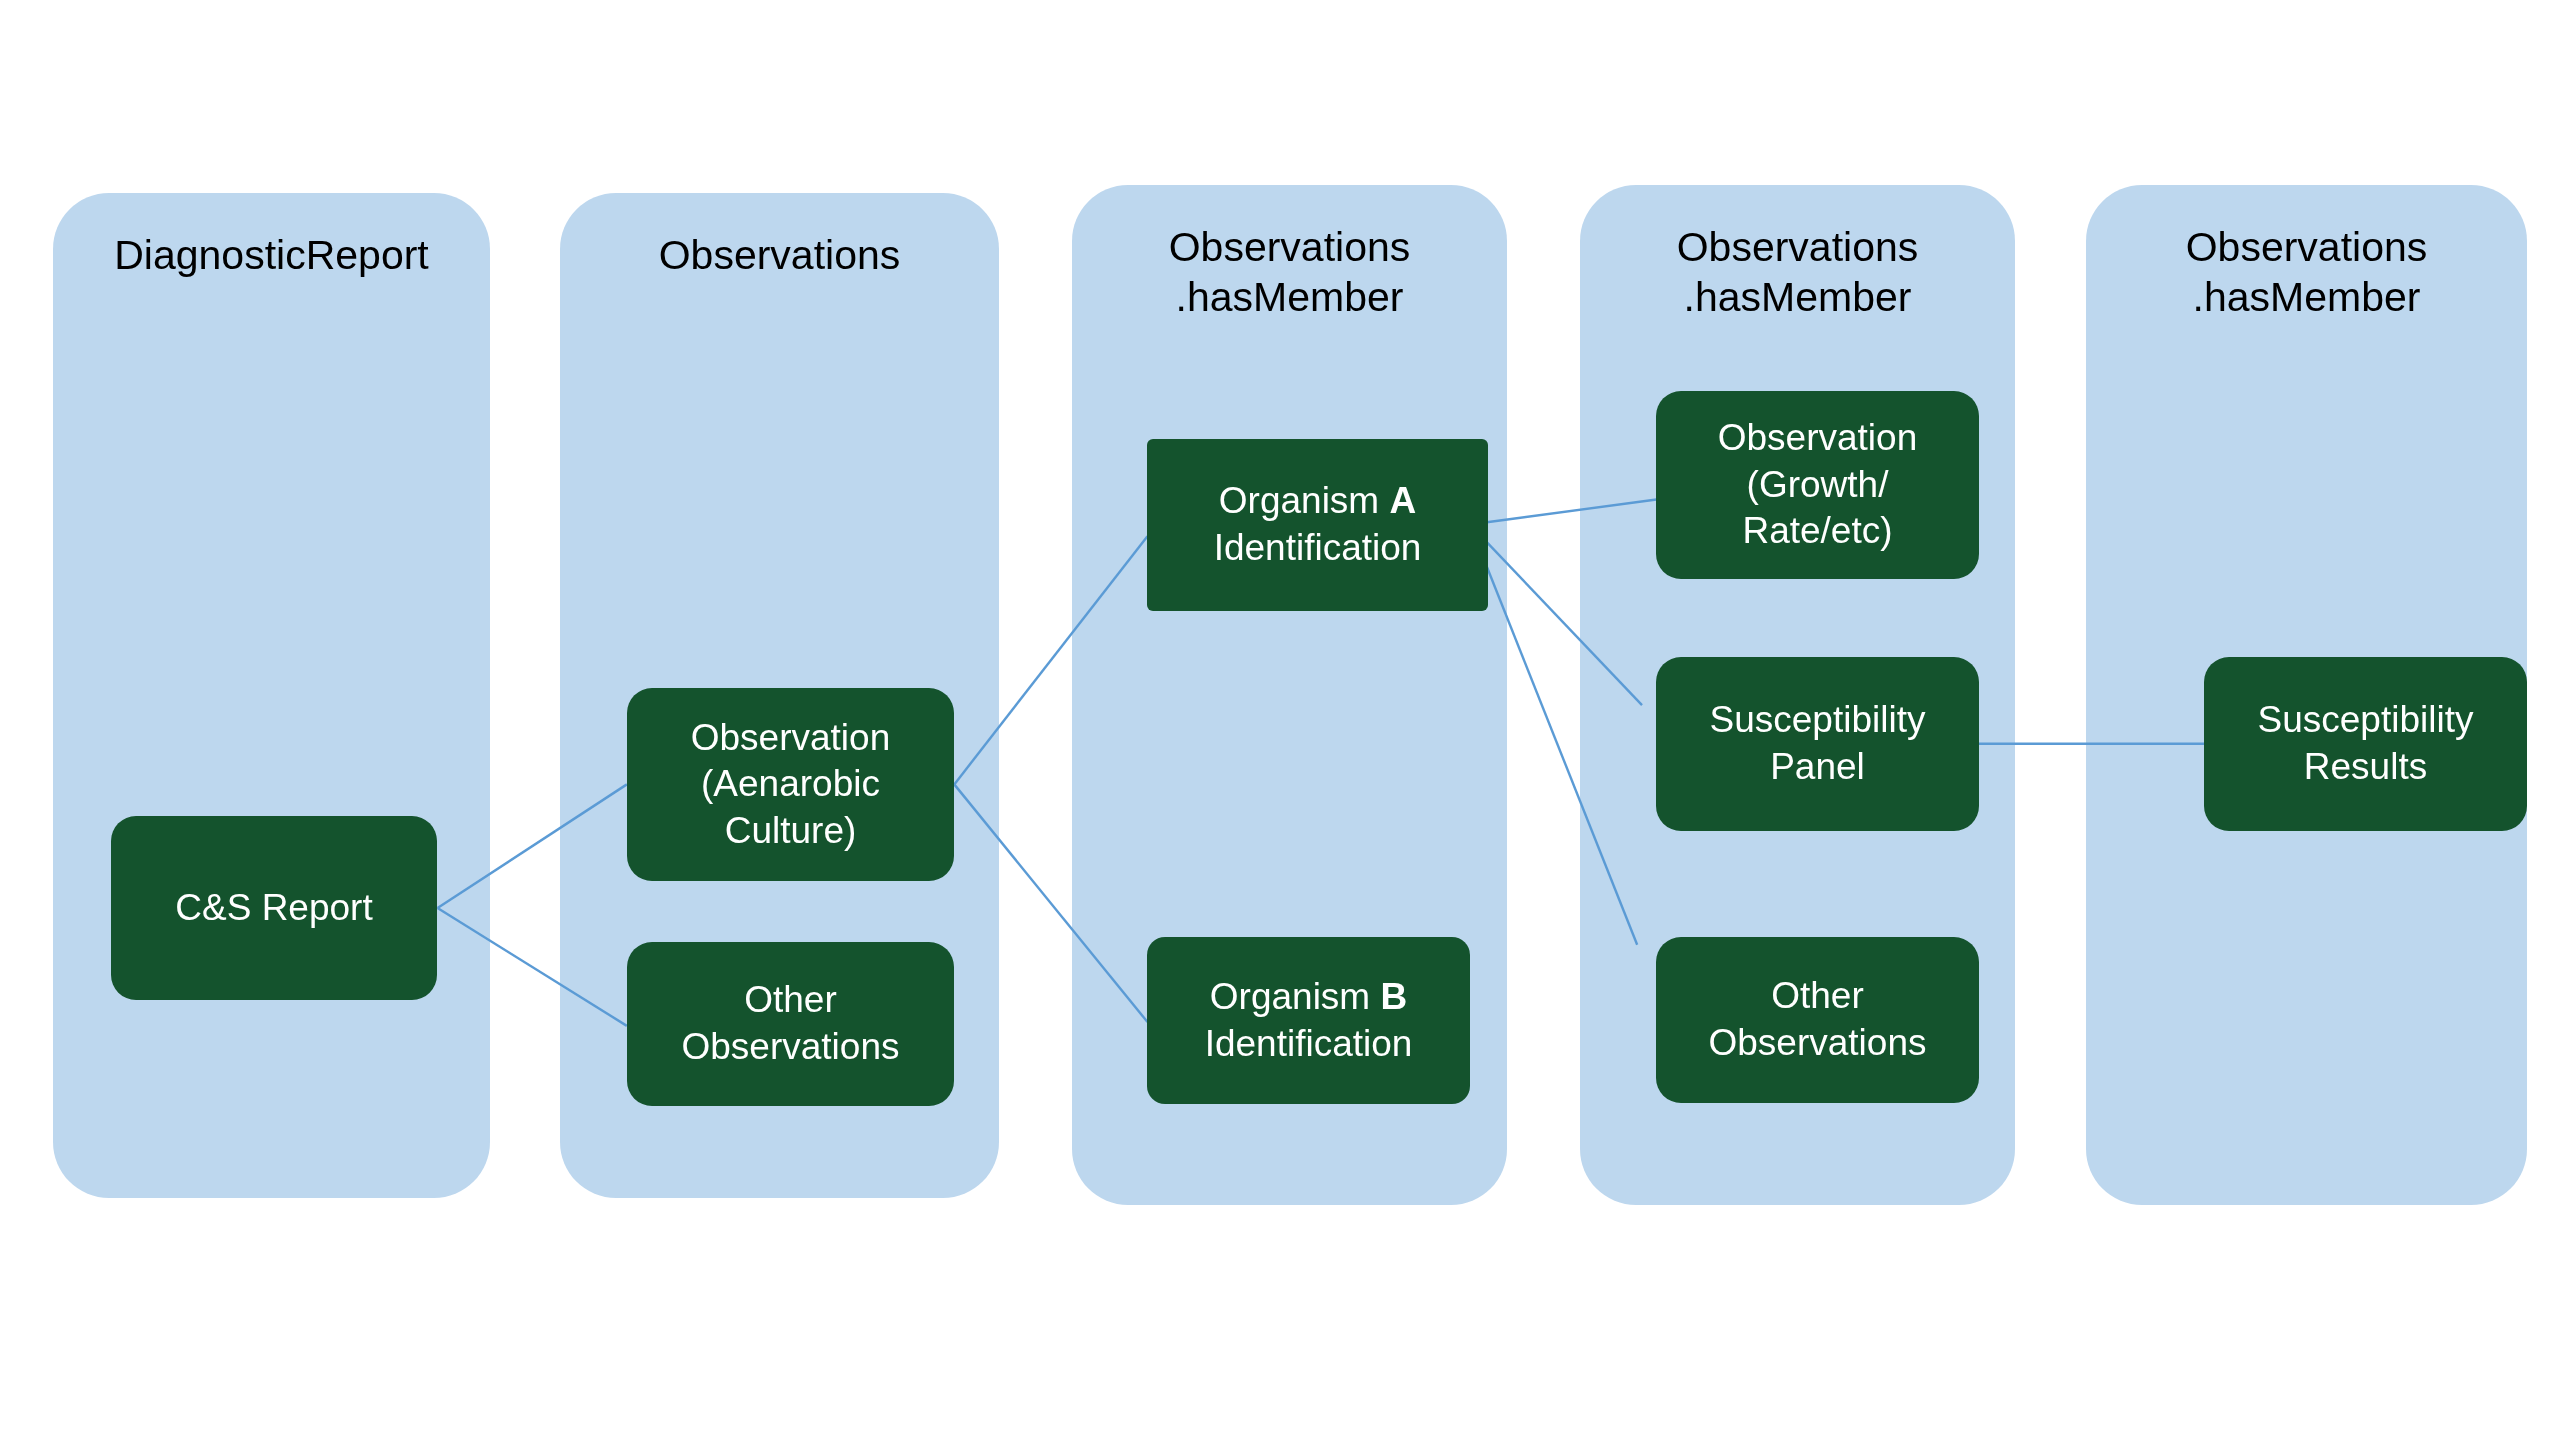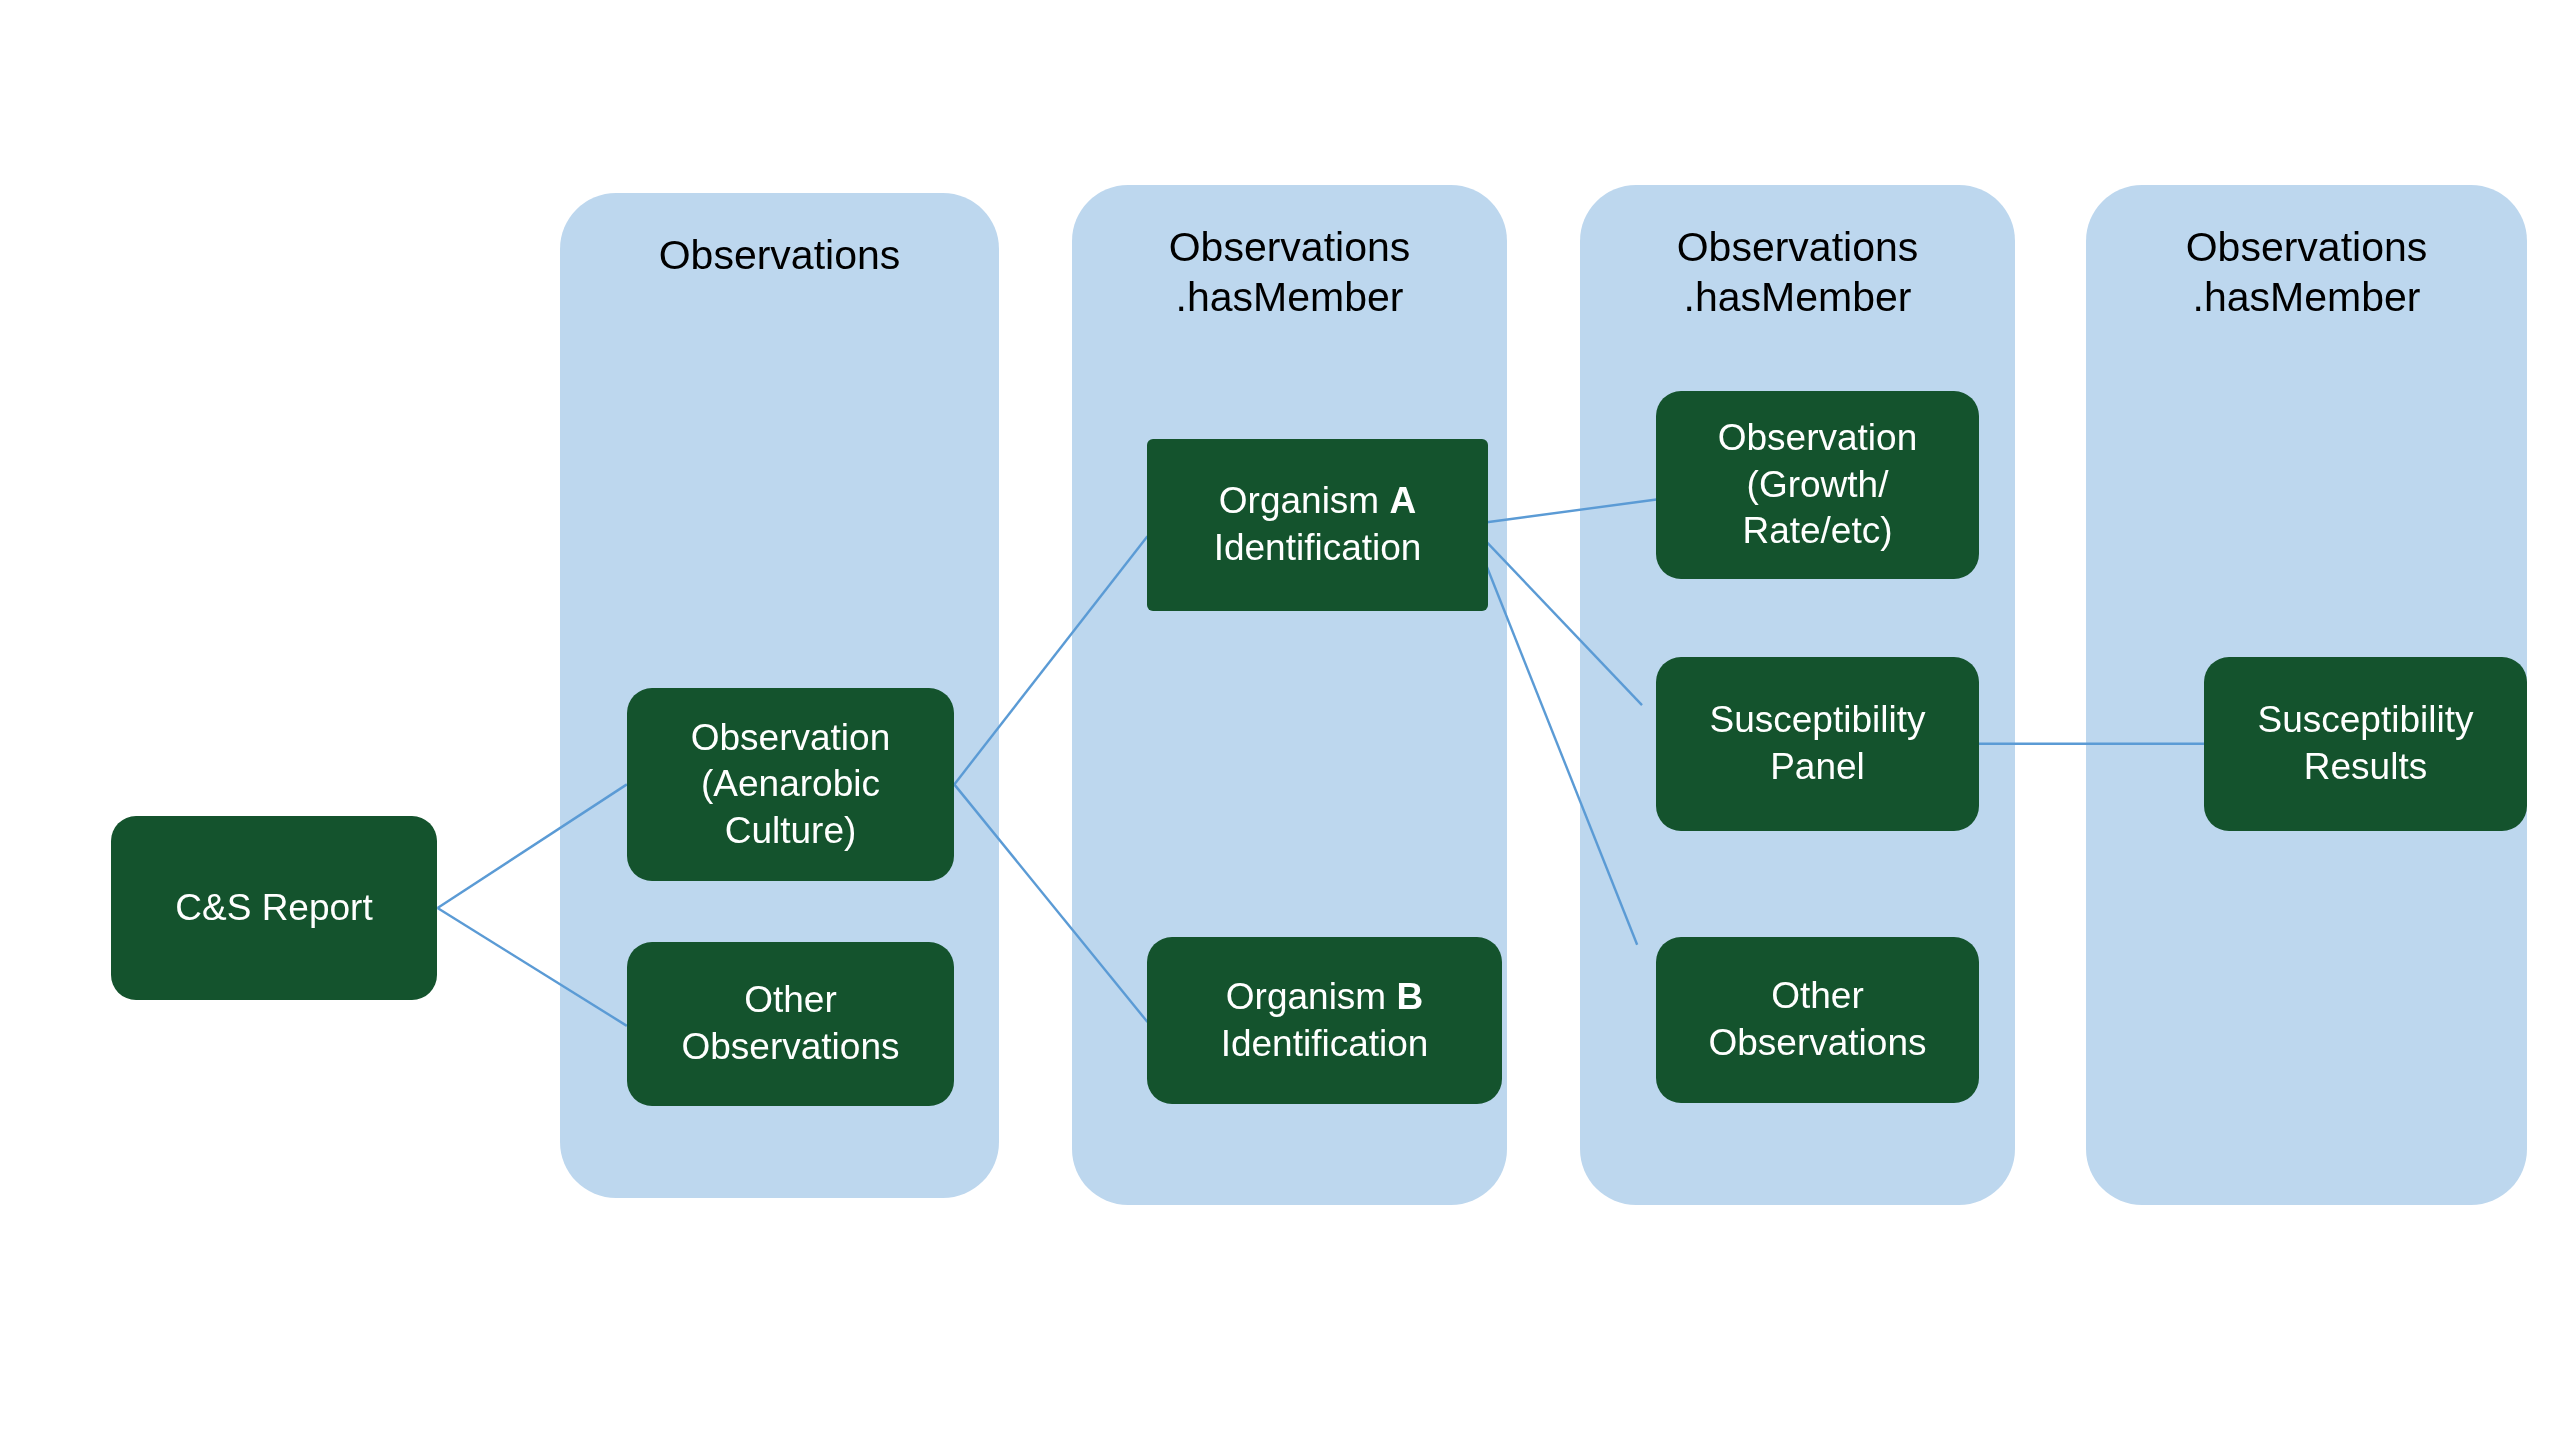--- a/index.html
+++ b/index.html
@@ -80,20 +80,23 @@
 
     <line x1="1522" y1="543" x2="1715" y2="517" stroke="#5b9bd5" stroke-width="2.5"></line>
 
     <line x1="1522" y1="543" x2="1700" y2="730" stroke="#5b9bd5" stroke-width="2.5"></line>
 
     <line x1="1522" y1="543" x2="1695" y2="978" stroke="#5b9bd5" stroke-width="2.5"></line>
 
     <line x1="2030" y1="770" x2="2282" y2="770" stroke="#5b9bd5" stroke-width="2.5"></line>
   </svg>
 
+  <div class="lane" style="left:53px; top:193px; width:437px; height:1005px;">
+    <div class="lane-title">DiagnosticReport</div>
+  </div>
   <div class="node" style="left:111px; top:816px; width:326px; height:184px;text-align:center;">
     <span>C&amp;S Report</span>
   </div>
 
   <div class="lane" style="left:560px; top:193px; width:439px; height:1005px;">
     <div class="lane-title">Observations</div>
   </div>
   <div class="node" style="left:627px; top:688px; width:327px; height:193px;">
     <span>Observation
 (Aenarobic
@@ -105,21 +108,21 @@
   </div>
 
   <div class="lane" style="left:1072px; top:185px; width:435px; height:1020px;">
     <div class="lane-title">Observations
 .hasMember</div>
   </div>
   <div class="node" style="left:1147px; top:439px; width:341px; height:172px;border-radius:6px;">
     <span><span>Organism </span><span class="emph">A</span><span>
 Identification</span></span>
   </div>
-  <div class="node" style="left:1147px; top:937px; width:355px; height:167px;">
+  <div class="node" style="left:1147px; top:937px; width:323px; height:167px;border-radius:18px;">
     <span><span>Organism </span><span class="emph">B</span><span>
 Identification</span></span>
   </div>
 
   <div class="lane" style="left:1580px; top:185px; width:435px; height:1020px;">
     <div class="lane-title">Observations
 .hasMember</div>
   </div>
   <div class="node" style="left:1656px; top:391px; width:323px; height:188px;">
     <span>Observation

